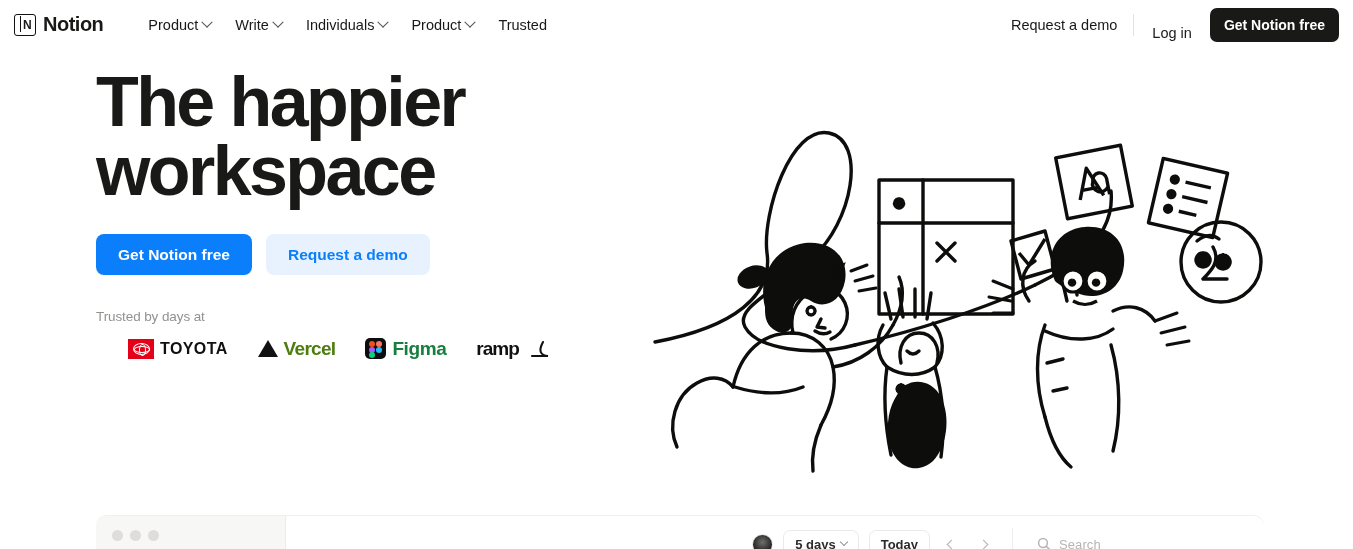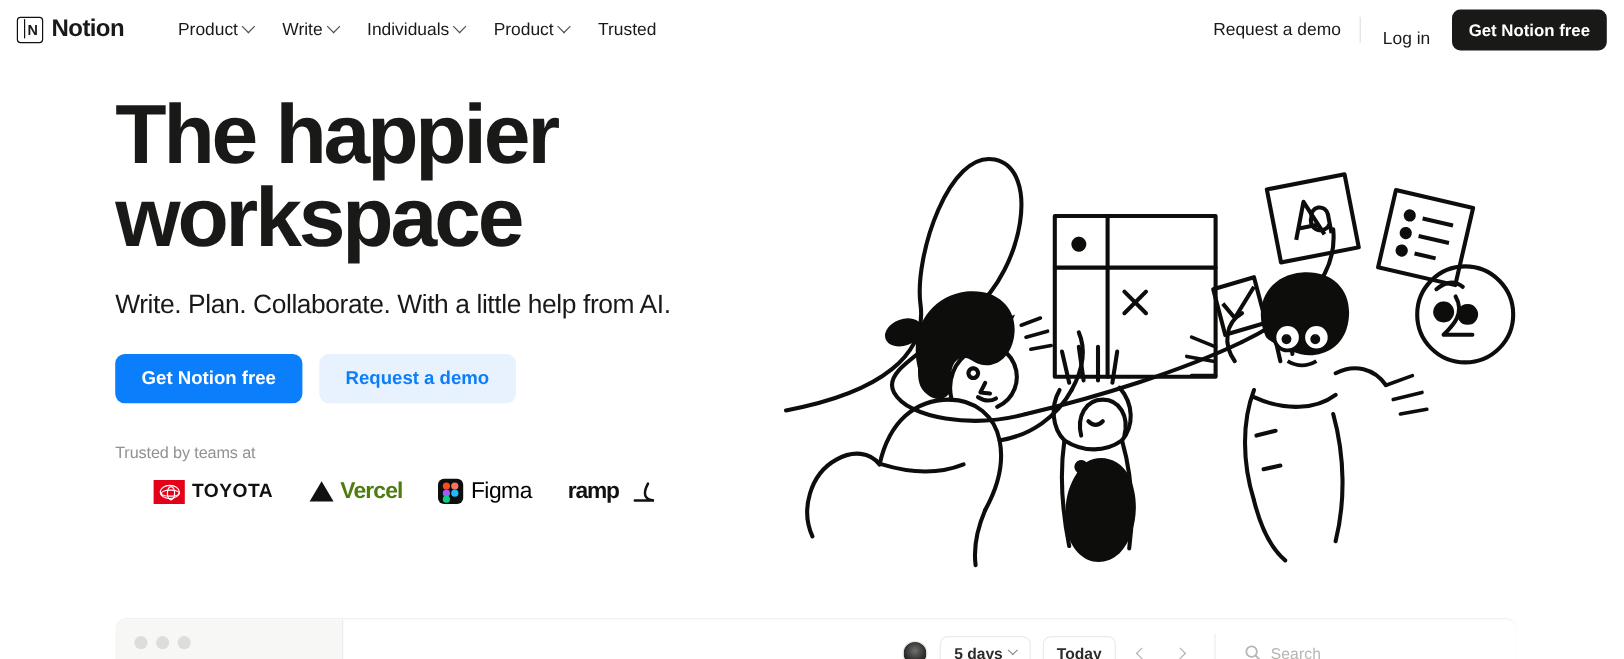--- a/index.html
+++ b/index.html
@@ -62,21 +62,21 @@
   }
   .btn-dark {
     background: #191918; color: #ffffff;
     font-size: 14px; font-weight: 600;
     padding: 9px 14px; border-radius: 7px;
     border: none; cursor: pointer; white-space: nowrap;
     font-family: "Liberation Sans", sans-serif;
   }
 
   
-  .hero-left { position: absolute; left: 96px; top: 78px; width: 520px; }
+  .hero-left { position: absolute; left: 96px; top: 68px; width: 520px; }
   .hero-title {
     font-size: 70px; font-weight: 700; line-height: 0.99;
     letter-spacing: -2.6px; color: #191918;
   }
   .hero-sub {
     margin-top: 22px;
     font-size: 22px; font-weight: 500; line-height: 1.33;
     letter-spacing: -0.35px; color: #191918;
     max-width: 465px;
   }
@@ -129,21 +129,21 @@
     border-left: 10px solid transparent; border-right: 10px solid transparent;
     border-bottom: 17px solid #111;
   }
   .vercel-text { font-size: 19px; font-weight: 700; letter-spacing: -0.7px; color: #4d7c0f; }
 
   .figma-box {
     width: 21px; height: 21px; background: #0d0d0d; border-radius: 5px;
     position: relative; overflow: hidden;
   }
   .fg { position: absolute; width: 6px; height: 6px; border-radius: 50%; }
-  .figma-text { font-size: 19px; font-weight: 400; letter-spacing: -0.4px; color: #000000; }
+  .figma-text { font-size: 19px; font-weight: 700; letter-spacing: -0.4px; color: #15803d; }
 
   .ramp-text { font-size: 19px; font-weight: 700; letter-spacing: -1px; color: #111; }
   .ramp-mark { margin-left: 4px; }
 
   
   .illo { position: absolute; left: 615px; top: 95px; width: 670px; height: 385px; }
 
   
   .app-window {
     position: absolute; left: 96px; top: 516px;
@@ -246,28 +246,27 @@
     <button class="btn-dark">Get Notion free</button>
   </div>
 </div>
 
 <div class="hero-left">
   <h1 class="hero-title">
     <div>The happier</div>
     <div>workspace</div>
   </h1>
 
-  <p class="hero-sub">Write. Plan. Collaborate. With a little help from AI.</p>
 
   <div class="cta-row">
     <button class="btn-primary">Get Notion free</button>
     <button class="btn-secondary">Request a demo</button>
   </div>
 
-  <div class="trusted-label">Trusted by teams at</div>
+  <div class="trusted-label">Trusted by days at</div>
 
   <div class="logo-row">
 
     <div class="logo">
       <span class="toyota-box">
         <span class="toyota-mark"></span>
       </span>
       <span class="logo-text">TOYOTA</span>
     </div>
 

